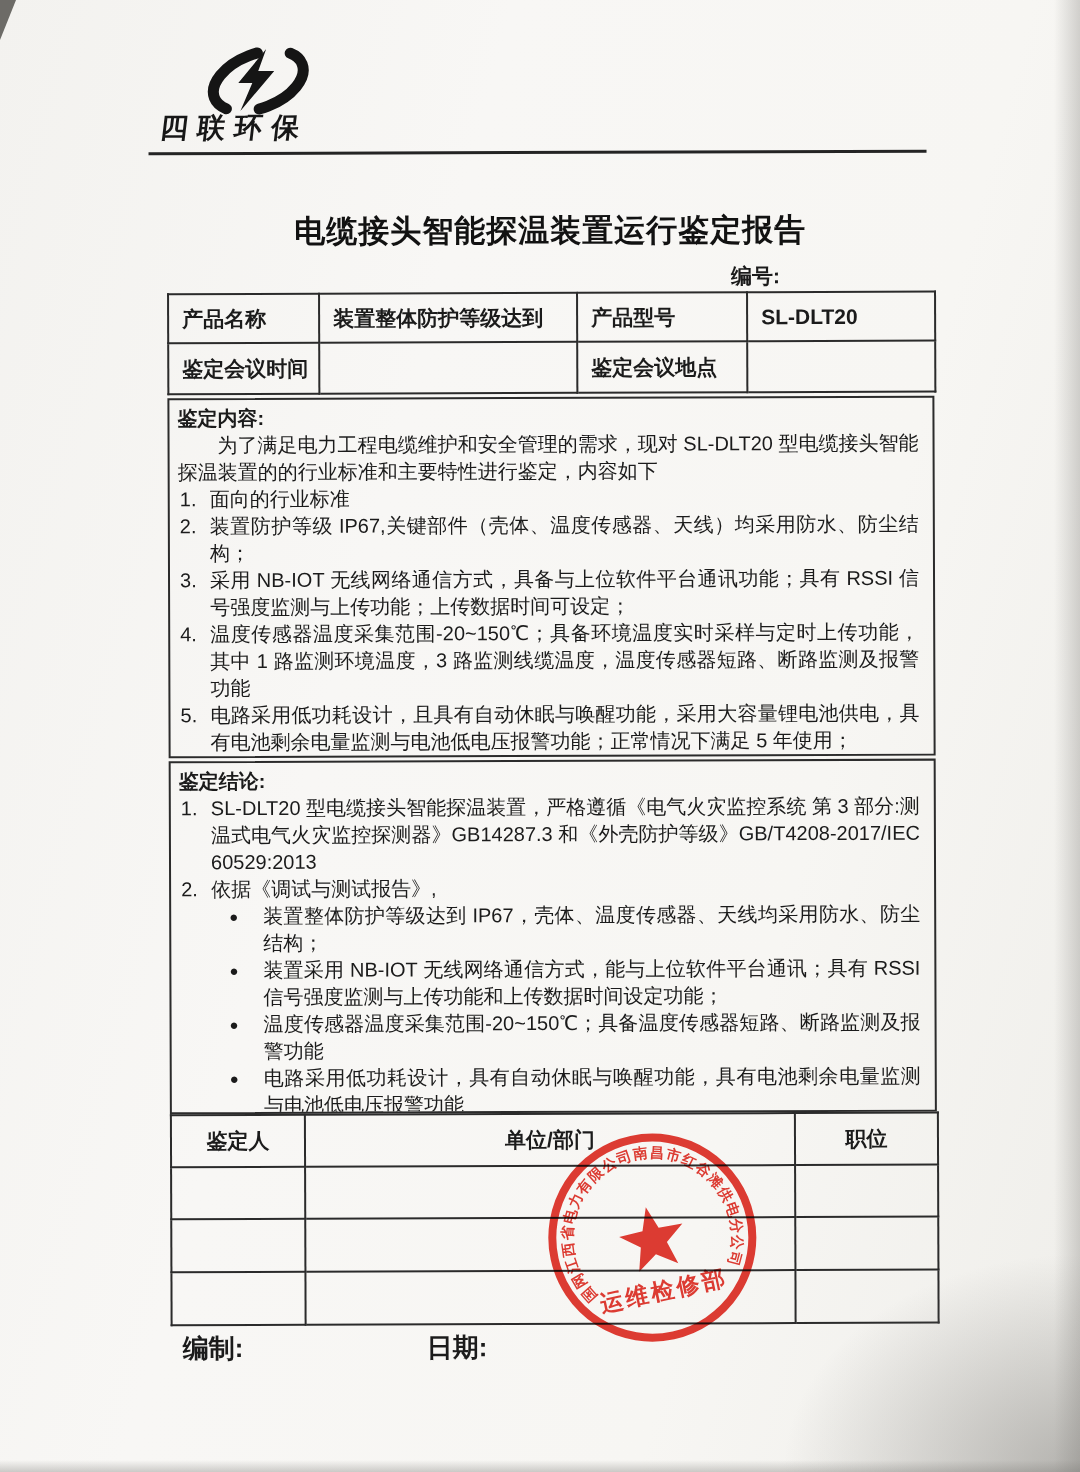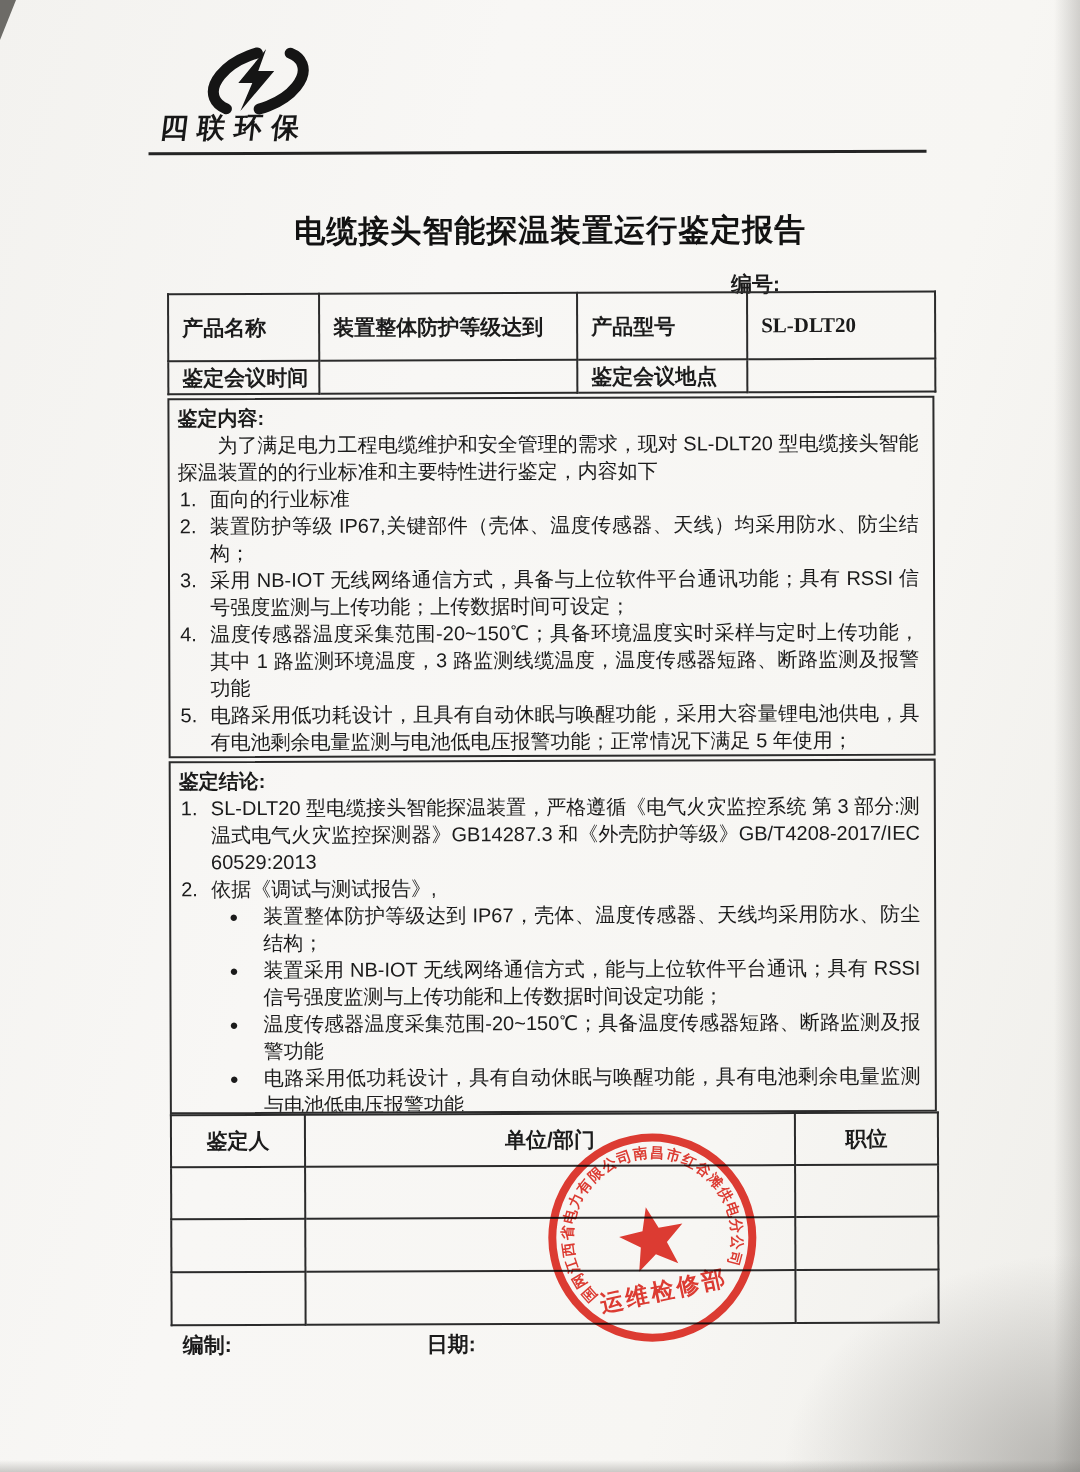--- a/index.html
+++ b/index.html
@@ -24,30 +24,30 @@
 
   
   .logo-icon { position:absolute; left:182px; top:36px; }
   .brand { position:absolute; left:160px; top:108px; width:200px;
     font-family:"DejaVu Serif", serif; font-weight:bold; font-size:28px;
     letter-spacing:9px; transform: skewX(-7deg); color:#171717; }
   .rule { position:absolute; left:148px; top:151px; width:778px; height:3px; background:#242424; }
 
   .title { position:absolute; left:166px; top:210px; width:767px; text-align:center;
     font-size:31px; font-weight:bold; letter-spacing:1px; color:#121212; }
-  .doc-number { position:absolute; left:730px; top:263px; font-size:21px; font-weight:600;margin-top:8px; }
+  .doc-number { position:absolute; left:730px; top:263px; font-size:21px; font-weight:600; }
 
   
   table { border-collapse: collapse; table-layout: fixed; }
   td, th { border: 2px solid #2b2b2b; font-size:21px; font-weight:600; color:#1b1b1b; }
 
   .info-table { position:absolute; left:166px; top:292px; width:767px; }
   .info-table td { padding-left:13px; text-align:left; vertical-align:middle; }
-  .info-table tr:nth-child(1) td { height:67px;font-family:Liberation Serif, serif; }
-  .info-table tr:nth-child(2) td { height:33px; }
+  .info-table tr:nth-child(1) td { height:49px; }
+  .info-table tr:nth-child(2) td { height:51px; }
 
   .box { position:absolute; left:166px; width:767px; border:2px solid #2b2b2b;
     padding:5px 14px 0 8px; overflow:hidden; font-size:20px; line-height:27px; font-weight:500; }
   .box .heading { font-weight:600; }
   .content-box { top:397px; height:360px; }
   .conclusion-box { top:760px; height:353px; }
   .intro { text-indent:2em; text-align:justify; }
   .numlist .item { display:flex; }
   .numlist .num { width:32px; flex:0 0 32px; padding-left:2px; }
   .numlist .txt { flex:1; text-align:justify; }
@@ -56,21 +56,21 @@
   .bullets .dot { width:34px; flex:0 0 34px; font-size:15px; line-height:27px; }
   .bullets .btxt { flex:1; text-align:justify; }
 
   .sig-table { position:absolute; left:166px; top:1113px; width:767px; }
   .sig-table td { text-align:center; vertical-align:middle; }
   .sig-table tr.hdr td { height:52px; }
   .sig-table tr.r1 td { height:52px; }
   .sig-table tr.r2 td { height:53px; }
   .sig-table tr.r3 td { height:53px; }
 
-  .footer { position:absolute; left:178px; top:1330px; font-size:21px; font-weight:600; }
+  .footer { position:absolute; left:178px; top:1330px; font-size:26px; font-weight:600; }
   .footer .date { position:absolute; left:244px; top:0; white-space:nowrap;text-align:center; }
 
   
   .stamp { position:absolute; left:536px; top:1126px; width:224px; height:224px;
     mix-blend-mode: multiply; opacity:.9; }
 </style>
 </head>
 <body>
 
 <div class="page">

